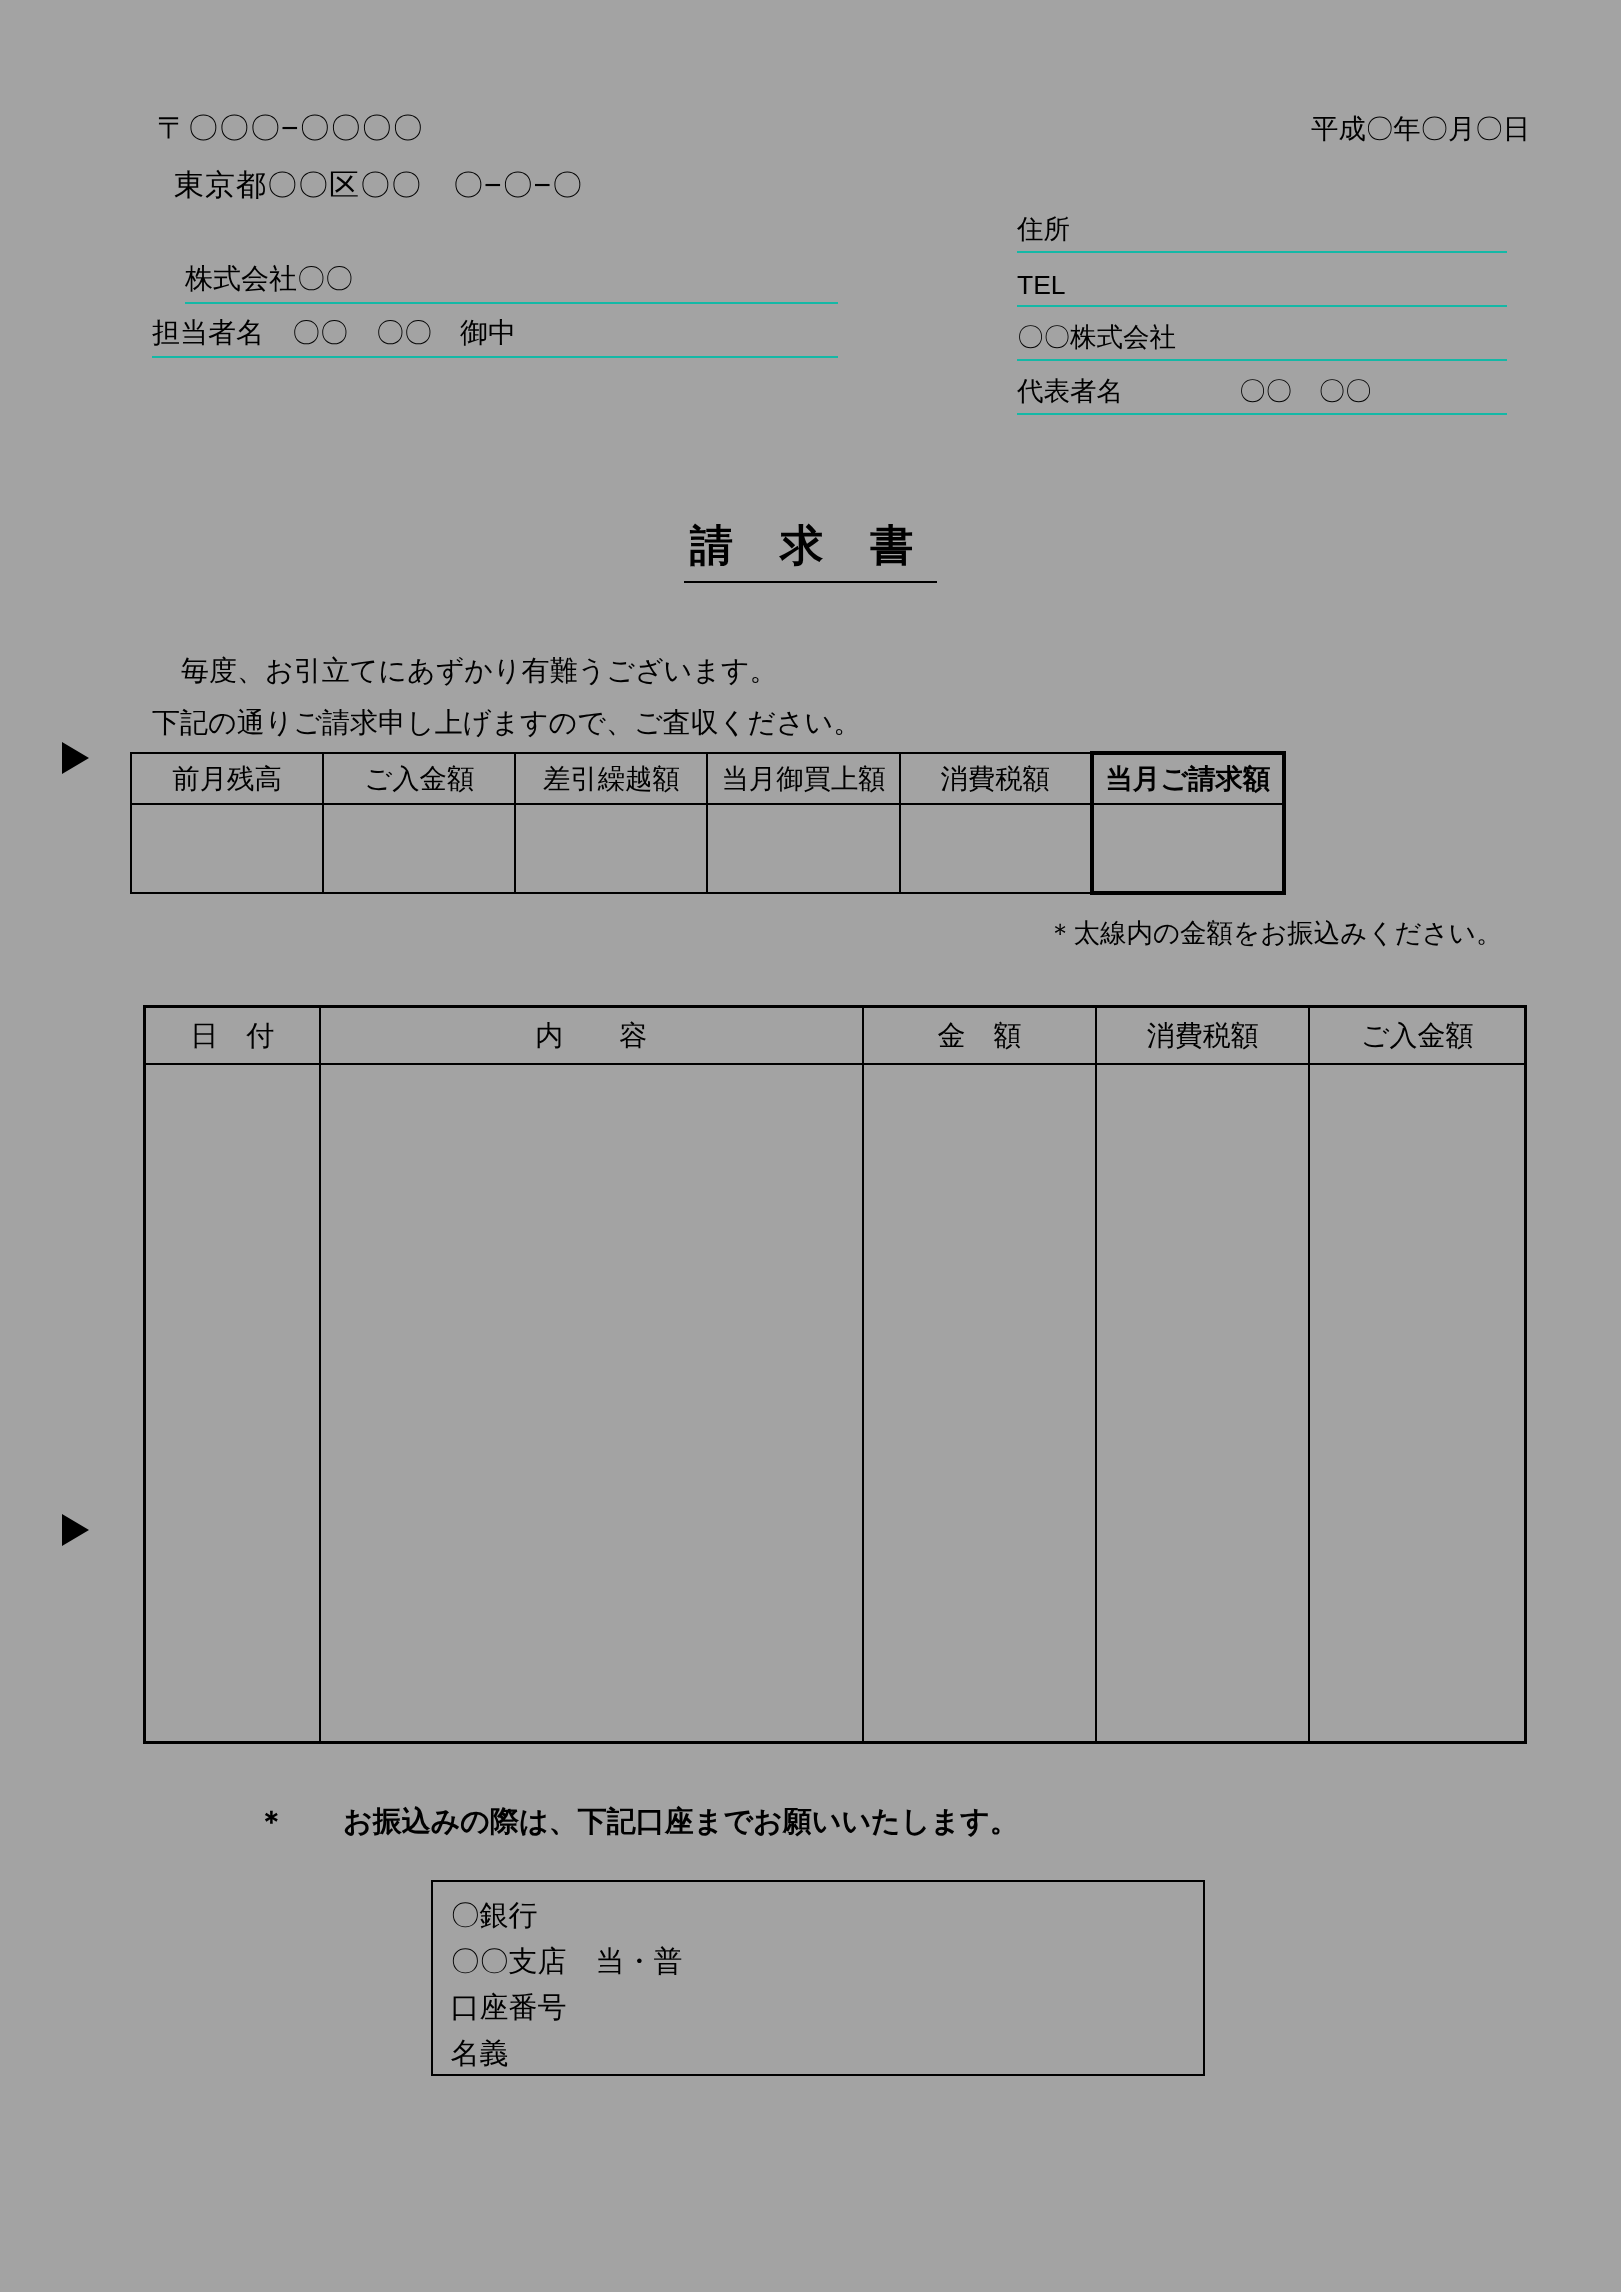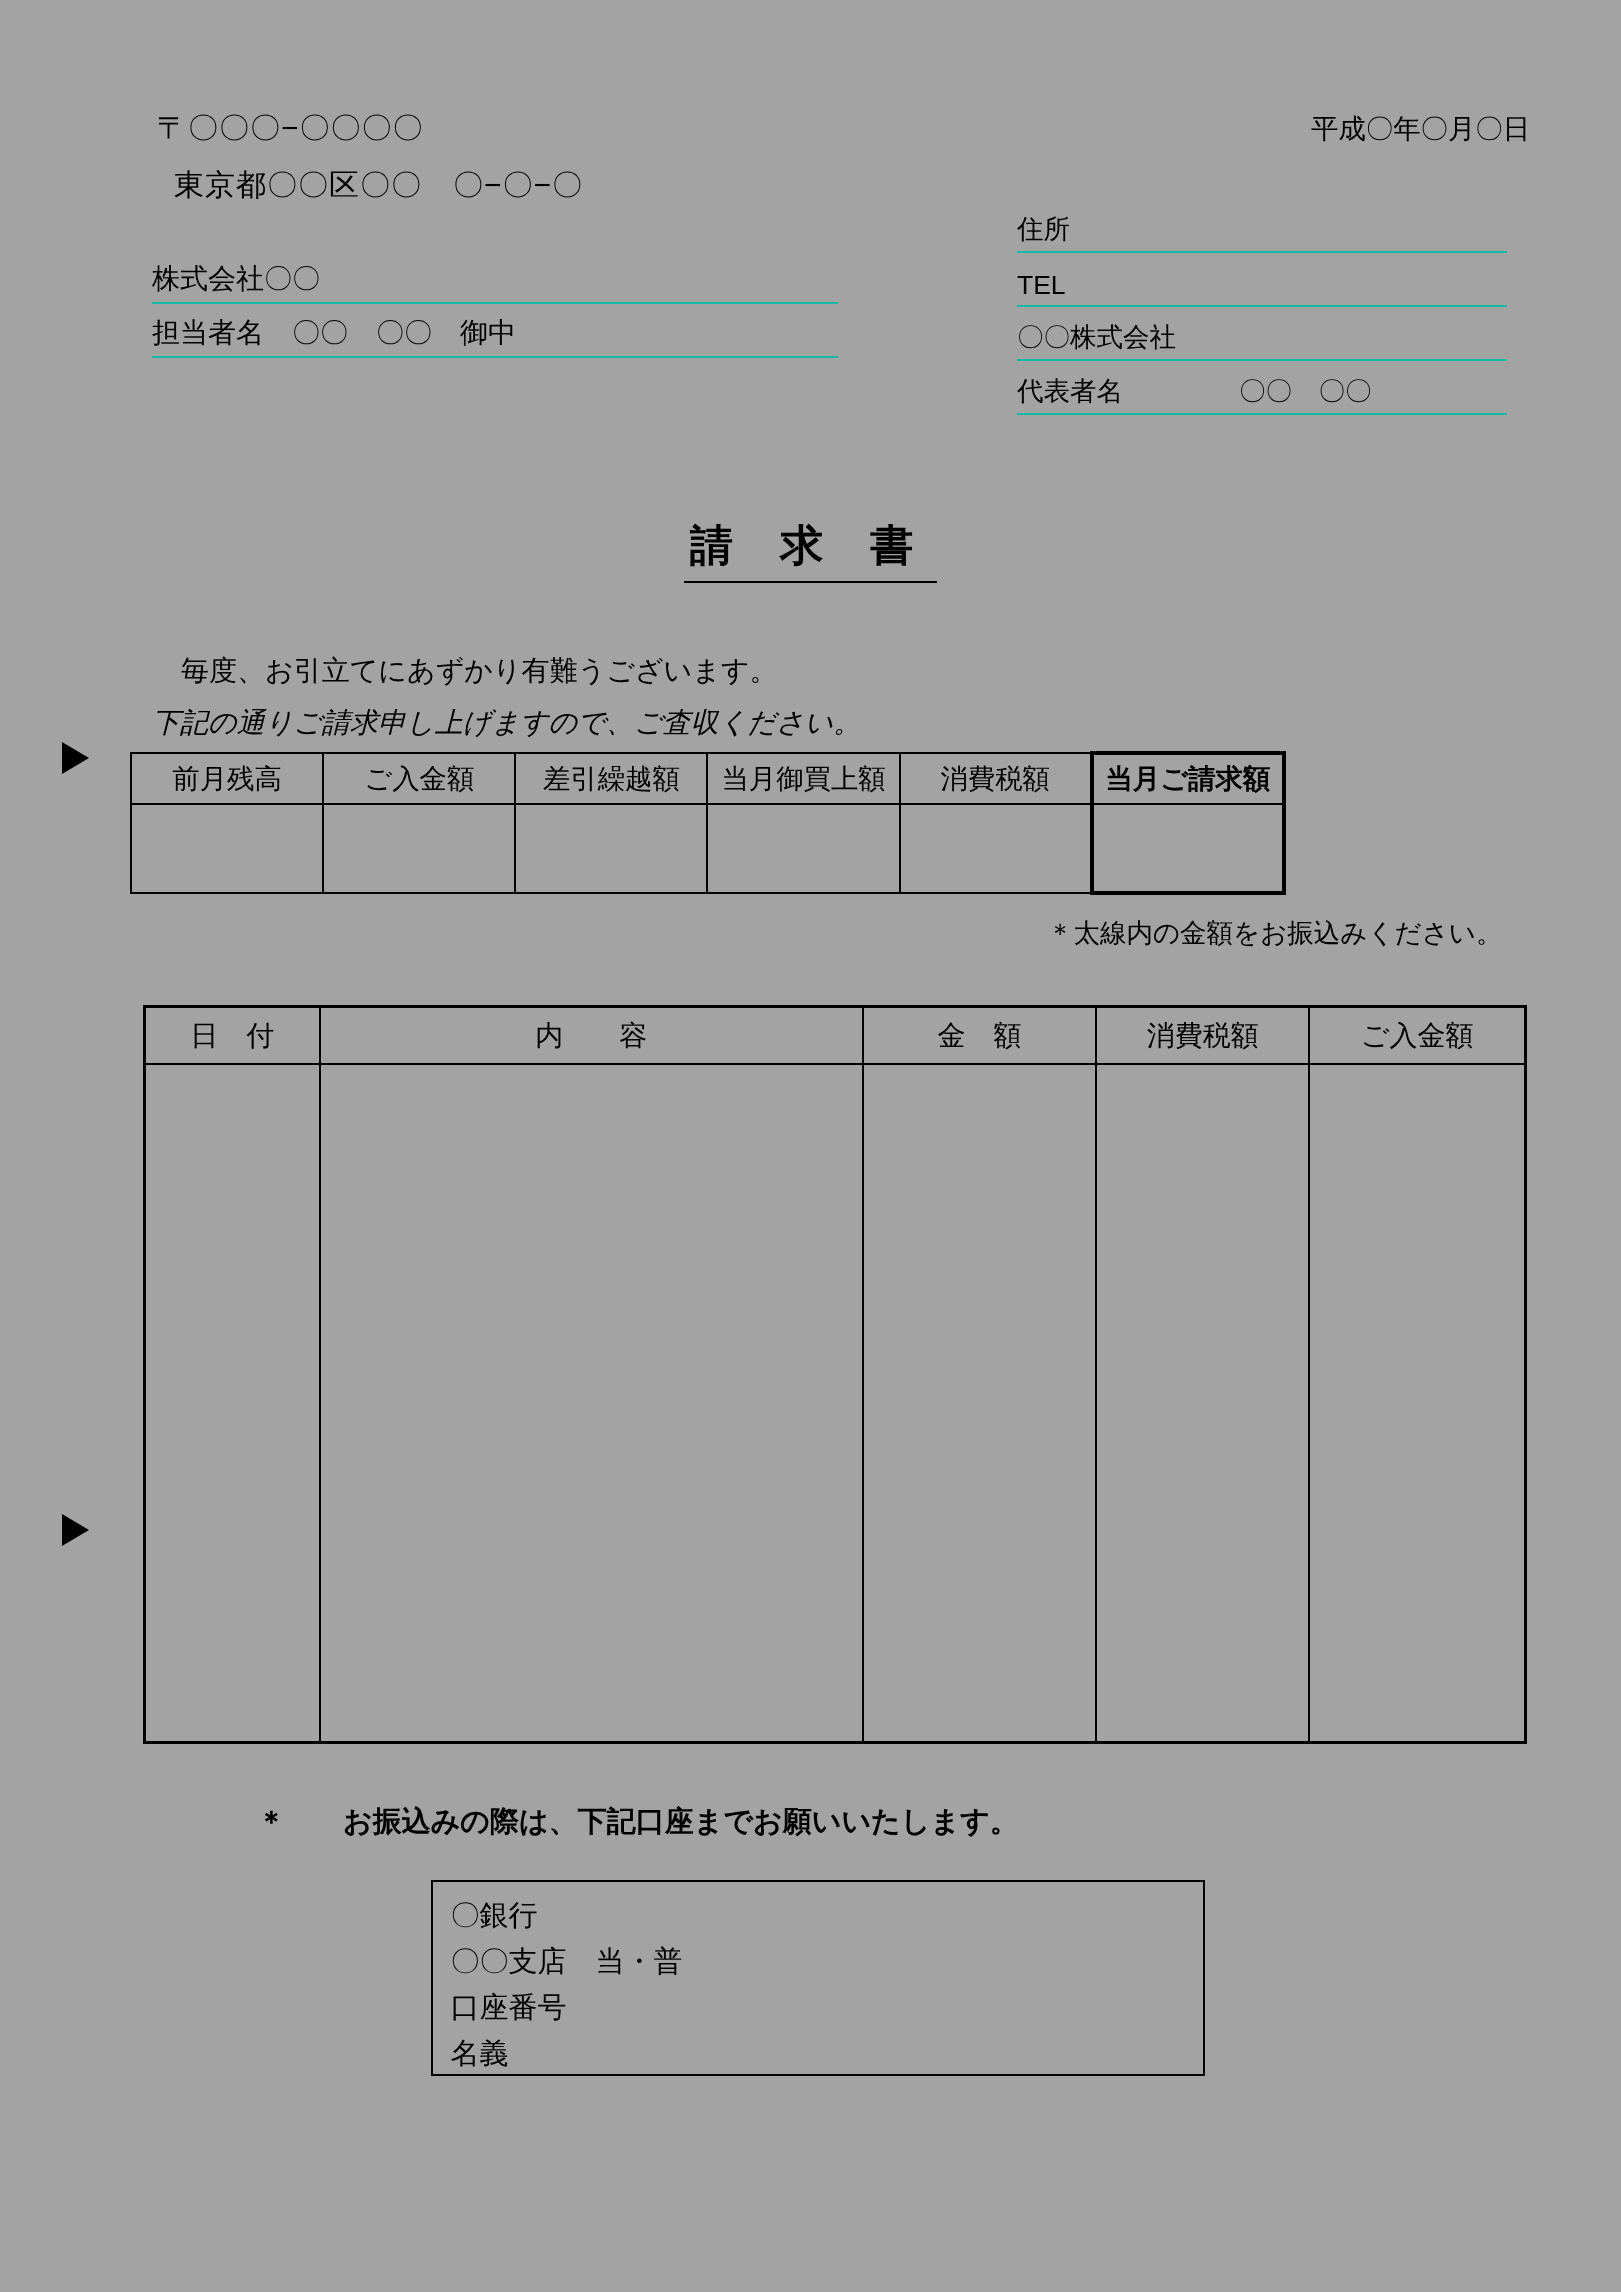--- a/index.html
+++ b/index.html
@@ -56,21 +56,21 @@
     box-sizing: border-box;
   }
   .ul-row > .txt {
     position: absolute;
     bottom: 3.9px;
     left: 0;
     font-size: 28px;
     white-space: nowrap;
   }
   .recipient .ul-row { height: 47px; }
-  .recipient .ul-row:first-child { margin-bottom: 6.9px; }
+  .recipient .ul-row:first-child { margin-bottom: 6.9px; margin-left: 33px; }
 
   
   .sender {
     left: 1017px;
     top: 202px;
     width: 490px;
   }
   .sender .ul-row { height: 51px; margin-bottom: 2.9px; }
   .sender .ul-row > .txt { font-size: 26.5px; }
   .sender .ul-row > .txt .gap { display: inline-block; width: 116px; }
@@ -94,21 +94,20 @@
   
   .greet1 {
     left: 181px;
     top: 652px;
     font-size: 28px;
   }
   .greet2 {
     left: 152px;
     top: 704px;
     font-size: 28px;
-    font-style: italic;
   }
 
   
   .tri {
     width: 0;
     height: 0;
     border-top: 16.7px solid transparent;
     border-bottom: 16.7px solid transparent;
     border-left: 27.4px solid #000;
   }

